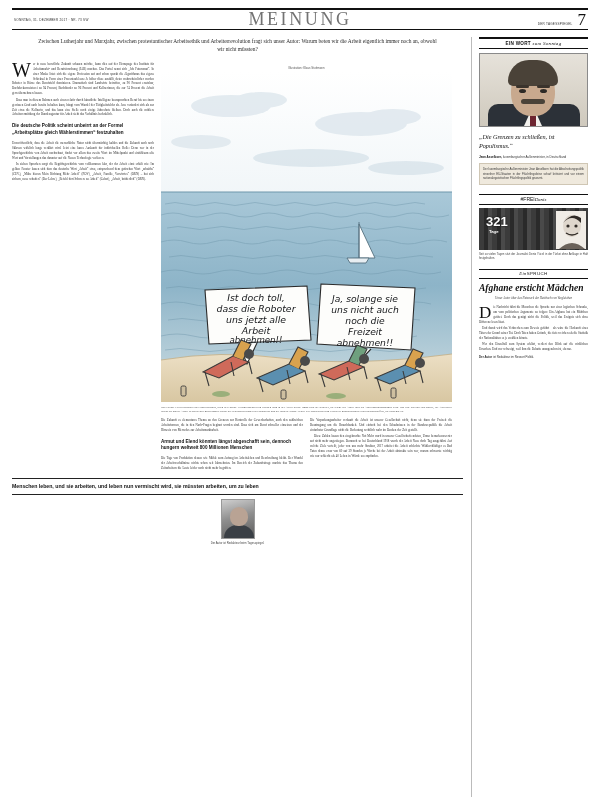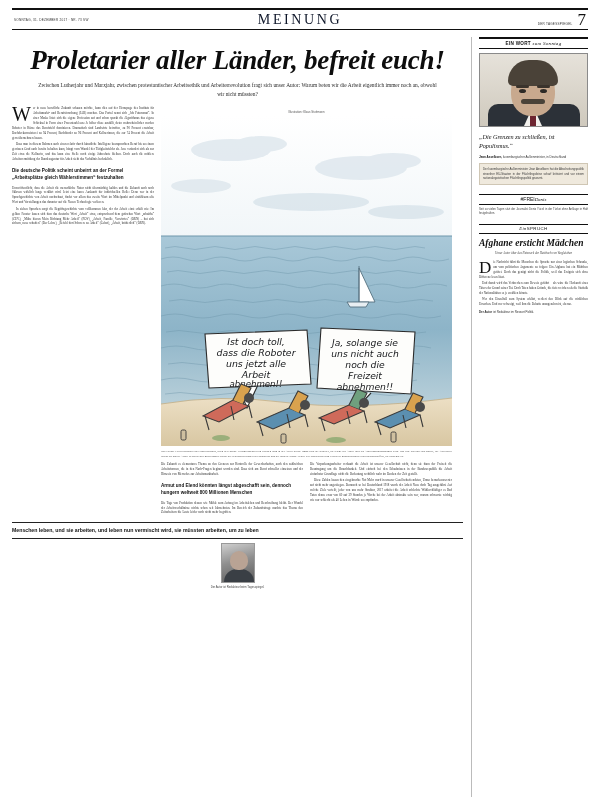--- a/index.html
+++ b/index.html
@@ -21,21 +21,21 @@
     margin-top: 8px;
     padding: 0 2px;
   }
   .mh-left, .mh-right {
     font-family: "Liberation Sans", sans-serif;
     font-size: 3.1px; letter-spacing: .25px; color: #333; white-space: nowrap;
     text-transform: uppercase;
   }
   .mh-center {
     font-family: "Liberation Serif", serif;
-    font-size: 14px; letter-spacing: 2.6px; color: #0f172a;
+    font-size: 18px; letter-spacing: 2.6px; color: #737373;
     position: absolute; left: 0; right: 0; text-align: center; pointer-events: none;
   }
   .mh-right-wrap { display: flex; align-items: baseline; gap: 5px; }
   .page-no { font-family: "Liberation Serif", serif; font-size: 17px; line-height: 1; color: #111; }
 
   
   .body-wrap { display: flex; gap: 0; margin-top: 7px; height: 760px; }
   .main-area { width: 460px; padding-right: 8px; border-right: 0.7px solid #bbb; }
   .rail { width: 116px; padding-left: 7px; }
 
@@ -226,21 +226,20 @@
     <div class="mh-right-wrap">
       <span class="mh-right">DER TAGESSPIEGEL</span>
       <span class="page-no">7</span>
     </div>
   </div>
 
   <div class="body-wrap">
 
     <div class="main-area">
 
-      <h1 class="headline">Proletarier aller Länder, befreit euch!</h1>
       <div class="deck">Zwischen Lutherjahr und Marxjahr, zwischen protestantischer Arbeitsethik und Arbeiterrevolution fragt sich unser Autor: Warum beten wir die Arbeit eigentlich immer noch an, obwohl wir nicht müssten?</div>
 
       <div class="cols">
 
         <div class="col">
           <div class="txt">
             <p class="noind dropcap-p">Wer in neue berufliche Zukunft schauen möchte, kann dies auf der Homepage des Instituts für Arbeitsmarkt- und Berufsforschung (IAB) machen. Das Portal nennt sich „Job Futuromat“. In einer Maske listet sich die eigene Profession auf und schon spuckt die Algorithmus das eigene Schicksal in Form einer Prozentzahl aus: Je höher diese ausfällt, desto wahrscheinlicher werden Roboter in Kürze das Berufsfeld dominieren. Dramatisch sind Landwirte betroffen, zu 90 Prozent ersetzbar, Dachdeckermeisterei zu 94 Prozent, Buchbinder zu 96 Prozent und Kellnerinnen, die zur 74 Prozent die Arbeit gern übernehmen lassen.</p>
             <p>Dass man in diesem Rahmen auch einen relativ durch künstliche Intelligenz beanspruchten Beruf bis zu einem gewissen Grad auch bereits behalten kann, hängt vom Wandel der Tätigkeitsfelder ab. Jene verändert sich als zur Zeit etwa die Kellnerin, und das kann eine Stelle noch einige Jahrzehnte bleiben. Doch auch die mittlere Arbeitsvermittlung der Bundesagentur für Arbeit sieht das Verhältnis bedenklich.</p>
           </div>
           <div class="crosshead">Die deutsche Politik scheint unbeirrt an der Formel „Arbeitsplätze gleich Wählerstimmen“ festzuhalten</div>
@@ -427,20 +426,33 @@
         <div class="rail-attr">
           <b>Jean Asselborn,</b><span> luxemburgischer Außenminister, in Deutschland</span>
         </div>
         <div class="rail-note">Der luxemburgische Außenminister Jean Asselborn hat die Abschottungspolitik einzelner EU-Staaten in der Flüchtlingskrise scharf kritisiert und vor einem nationalegoistischen Flüchtlingspolitik gewarnt.</div>
       </div>
 
       <div class="freideniz">
         <div class="fd-head">
           <span>#FREI</span><i>Deniz</i>
         </div>
+        <div class="fd-img">
+          <div class="fd-count">321</div>
+          <div class="fd-tage">Tage</div>
+          <svg class="fd-face" viewBox="0 0 30 38">
+            <rect x="0" y="0" width="30" height="38" fill="#f0ece6"></rect>
+            <ellipse cx="16" cy="15" rx="9" ry="11" fill="#ded6cc"></ellipse>
+            <path d="M7 12 q9 -10 18 0 l0 -5 q-9 -7 -18 5 z" fill="#2f2a26"></path>
+            <circle cx="12" cy="15" r="1.6" fill="#2f2a26"></circle>
+            <circle cx="20" cy="15" r="1.6" fill="#2f2a26"></circle>
+            <path d="M10 22 q6 4 12 0" stroke="#2f2a26" stroke-width="1.4" fill="none"></path>
+            <path d="M3 38 q13 -12 26 0 z" fill="#6b625a"></path>
+          </svg>
+        </div>
         <div class="fd-cap">Seit so vielen Tagen sitzt der Journalist Deniz Yücel in der Türkei ohne Anklage in Haft festgehalten.</div>
       </div>
 
       <div class="einspruch">
         <div class="es-kicker">
           <i>Ein</i><span>SPRUCH</span>
         </div>
         <div class="es-head">Afghane ersticht Mädchen</div>
         <div class="es-deck">Unser Autor über das Netzwerk der Hetzbuch von Vergleichen</div>
         <div class="es-txt">

